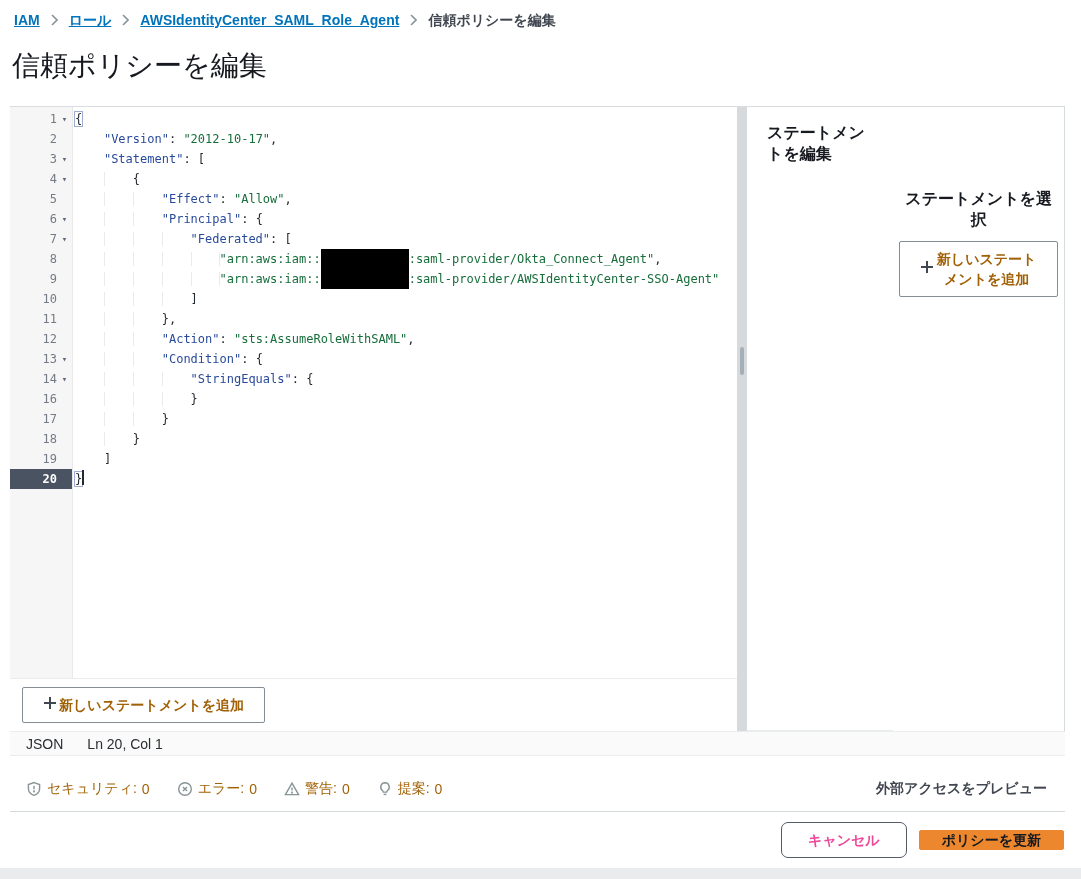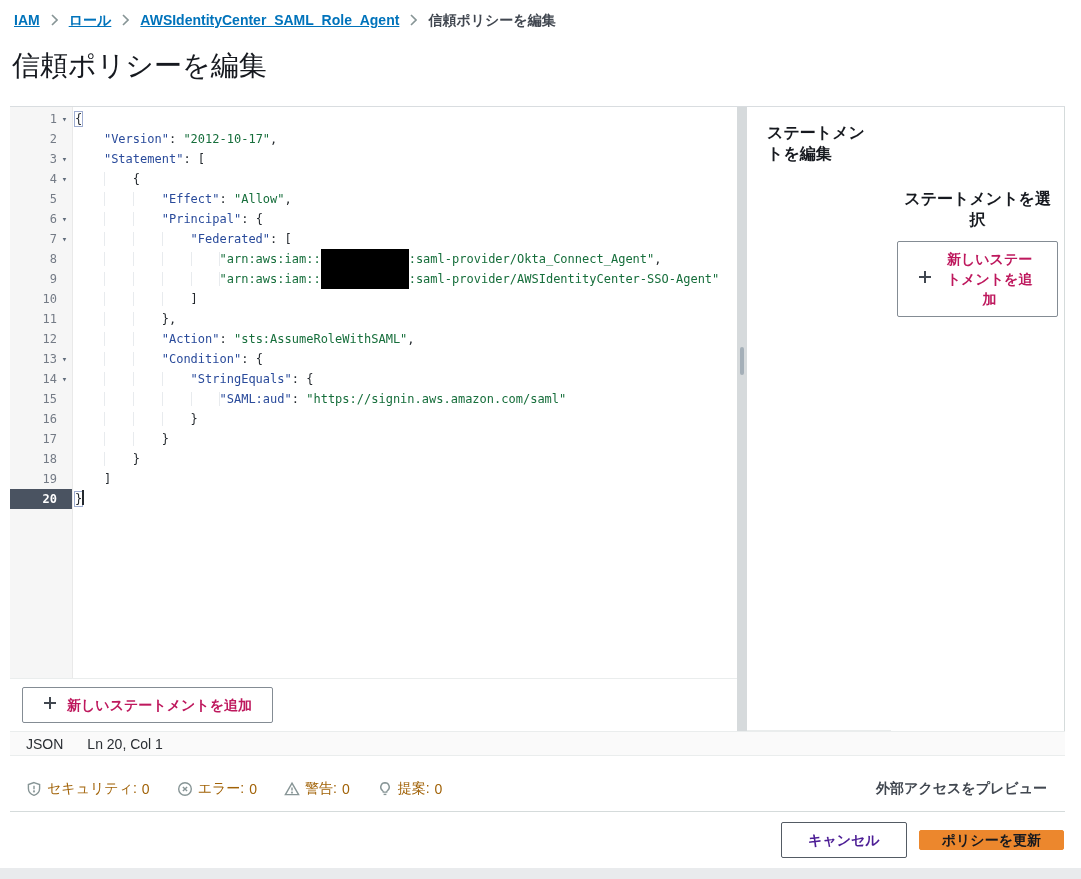--- a/index.html
+++ b/index.html
@@ -34,43 +34,43 @@
   .ind{background-image:linear-gradient(#fff,#fff),repeating-linear-gradient(to right,#e8ebee 0 1px,transparent 1px 4ch);
        background-size:4ch 100%,auto;background-repeat:no-repeat,repeat}
   .tk-k{color:var(--key-blue,#2a4b9b)}
   .tk-s{color:var(--string-green,#166e3b)}
   .tk-p{color:#24292e}
   .tk-b{color:#24292e;box-shadow:0 0 0 1px #9fadd0}
   .redact{display:inline-block;width:88px;height:20px;background:#000;vertical-align:top}
   .cursor{display:inline-block;width:2px;height:15px;background:#24292e;vertical-align:-2px}
   .add-row{height:53px;border-top:1px solid #eaeded;display:flex;align-items:center;padding-left:12px;background:#fff}
 
-  .btn-outline{display:inline-flex;align-items:center;gap:10px;background:#fff;border:1px solid #848c94;border-radius:2px;
-    padding:7px 20px;font-size:14px;font-weight:700;color:#be185d;font-family:inherit;cursor:pointer;line-height:20px}
+  .btn-outline{display:inline-flex;align-items:center;gap:2px;background:#fff;border:1px solid #848c94;border-radius:2px;
+    padding:7px 20px;font-size:14px;font-weight:700;color:#a16207;font-family:inherit;cursor:pointer;line-height:20px}
 
   .splitter{width:10px;flex:none;background:#d6dadc;position:relative;cursor:col-resize}
   .splitter::after{content:"";position:absolute;left:3px;top:240px;width:4px;height:28px;border-radius:2px;background:#a4afb8}
 
   .side-panel{flex:1;background:#fff;border-right:1px solid #d5dbdb;display:flex;flex-direction:row}
   .panel-header{padding:16px 20px;font-size:16px;font-weight:700;border-bottom:1px solid #eaeded;color:#16191f}
   .panel-body{text-align:center;padding:82px 6px 0}
   .empty-title{font-size:16px;font-weight:700;margin:0 0 10px;color:#16191f}
   .empty-desc{font-size:14px;color:#414750;line-height:21px;margin:0 auto 16px;max-width:302px}
 
   
   .statusbar{position:absolute;left:10px;top:731px;width:1055px;height:25px;background:#fafafa;
     border-top:1px solid #eaeded;border-bottom:1px solid #eaeded;display:flex;align-items:center;gap:24px;
     padding-left:16px;font-size:14px;color:#2a2e33}
   .validation{position:absolute;left:10px;top:766px;width:1055px;height:46px;background:#fff;
     border-bottom:1px solid #d5dbdb;display:flex;align-items:center;padding:0 18px 0 16px}
   .vitem{display:inline-flex;align-items:center;gap:5px;color:#a16207;font-size:14px;margin-right:27px}
   .vitem svg{display:block}
   .preview-btn{margin-left:auto;background:none;border:none;padding:0;font-family:inherit;font-size:14px;font-weight:700;color:#414750;cursor:pointer}
   .actions{position:absolute;left:10px;top:812px;width:1055px;height:55px;background:#fff;display:flex;align-items:center;justify-content:flex-end;gap:12px;padding-right:1px}
-  .btn-cancel{background:#fff;border:1px solid #545b64;border-radius:2px;padding:8px 26px;font-size:14px;font-weight:700;color:#4c1d95;font-family:inherit;cursor:pointer;line-height:18px}
+  .btn-cancel{background:#fff;border:1px solid #545b64;border-radius:7px;padding:8px 26px;font-size:14px;font-weight:700;color:#ec4899;font-family:inherit;cursor:pointer;line-height:18px}
   .btn-primary{background:var(--accent-orange,#ec872d);border:1px solid var(--accent-orange,#ec872d);border-radius:2px;
     padding:0 22px;font-size:14px;font-weight:700;color:#16191f;font-family:inherit;cursor:pointer;line-height:18px}
   .bottom-strip{position:absolute;left:0;top:868px;width:1081px;height:11px;background:#e9ebed}
 </style>
 </head>
 <body>
 
 <nav class="breadcrumb">
   <a class="crumb-link">IAM</a>
   <span class="chev">
@@ -188,27 +188,20 @@
             <span class="arrow">▾</span>
           </div>
           <div class="codel"><span class="ind">            </span><span class="tk-k">"Condition"</span><span class="tk-p">: {</span></div>
         </div>
         <div class="line">
           <div class="gut">
             <span class="num">14</span>
             <span class="arrow">▾</span>
           </div>
           <div class="codel"><span class="ind">                </span><span class="tk-k">"StringEquals"</span><span class="tk-p">: {</span></div>
-        </div>
-        <div class="line">
-          <div class="gut">
-            <span class="num">15</span>
-            <span class="arrow"></span>
-          </div>
-          <div class="codel"><span class="ind">                    </span><span class="tk-k">"SAML:aud"</span><span class="tk-p">: </span><span class="tk-s">"https://signin.aws.amazon.com/saml"</span></div>
         </div>
         <div class="line">
           <div class="gut">
             <span class="num">16</span>
             <span class="arrow"></span>
           </div>
           <div class="codel"><span class="ind">                </span><span class="tk-p">}</span></div>
         </div>
         <div class="line">
           <div class="gut">

